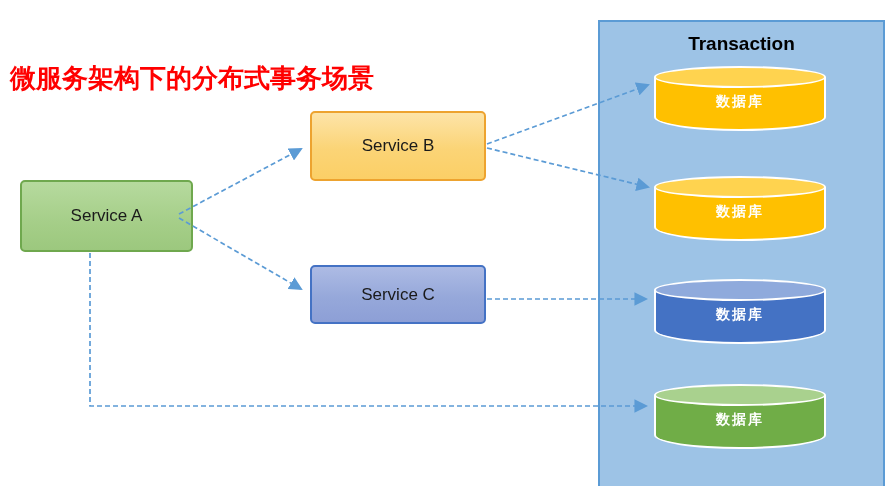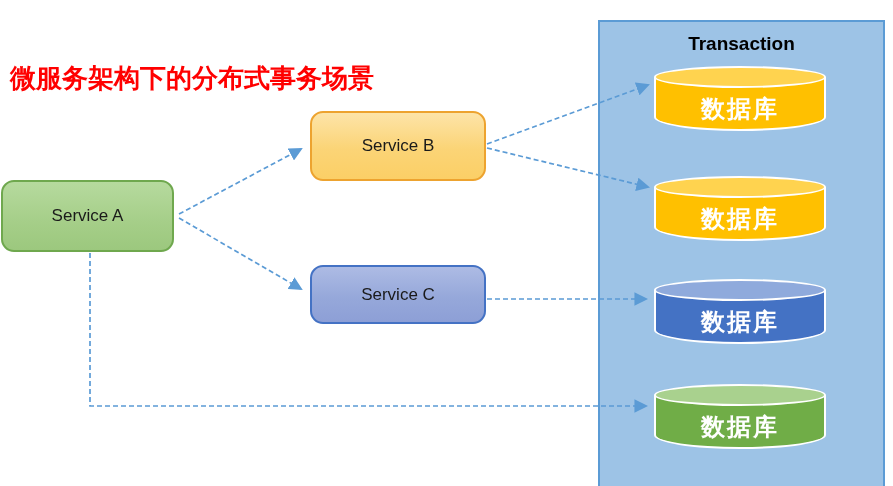--- a/index.html
+++ b/index.html
@@ -22,31 +22,31 @@
     top: 16px;
     font-size: 26px;
     font-weight: bold;
     color: #FF0000;
     white-space: nowrap;
     margin-top: 45px;
   }
   
   .service {
     position: absolute;
-    border-radius: 13px;
+    border-radius: 5px;
     display: flex;
     align-items: center;
     justify-content: center;
     font-size: 17px;
     color: #1a1a1a;
     box-sizing: border-box;
     z-index: 2;
   }
   .service-a {
-    left: 1px; top: 180px; width: 173px; height: 72px;
+    left: 20px; top: 180px; width: 173px; height: 72px;
     background: linear-gradient(180deg, #b6da9e 0%, #a5ce88 60%, #9cc87e 100%);
     border: 2px solid #6fa84e;
   }
   .service-b {
     left: 310px; top: 111px; width: 176px; height: 70px;
     background: linear-gradient(180deg, #fde4a8 0%, #fbd476 55%, #fbcf66 100%);
     border: 2px solid #eda32f;
   }
   .service-c {
     left: 310px; top: 265px; width: 176px; height: 59px;
@@ -95,21 +95,21 @@
     height: 22px;
     border: 2px solid #ffffff;
     border-radius: 50%;
     box-sizing: border-box;
   }
   .db-label {
     position: absolute;
     left: 0; right: 0; top: 27px;
     text-align: center;
     color: #ffffff;
-    font-size: 24px;
+    font-size: 14px;
     font-weight: bold;
     letter-spacing: 2px;
   }
   .db-yellow .db-body { background: #FFC000; }
   .db-yellow .db-top  { background: #FFD34F; }
   .db-blue   .db-body { background: #4472C4; }
   .db-blue   .db-top  { background: #8FAADC; }
   .db-green  .db-body { background: #70AD47; }
   .db-green  .db-top  { background: #A9D18E; }
   

